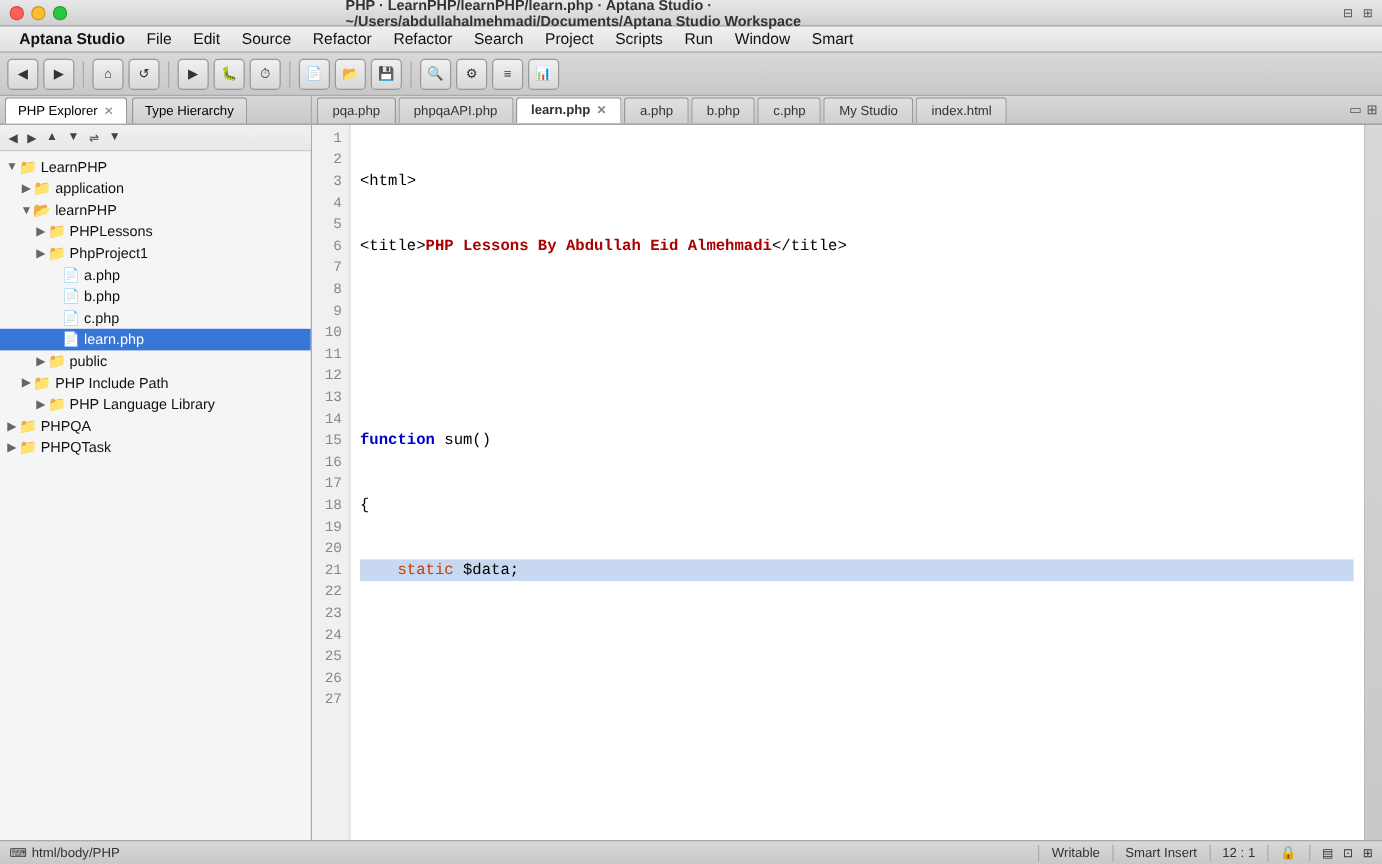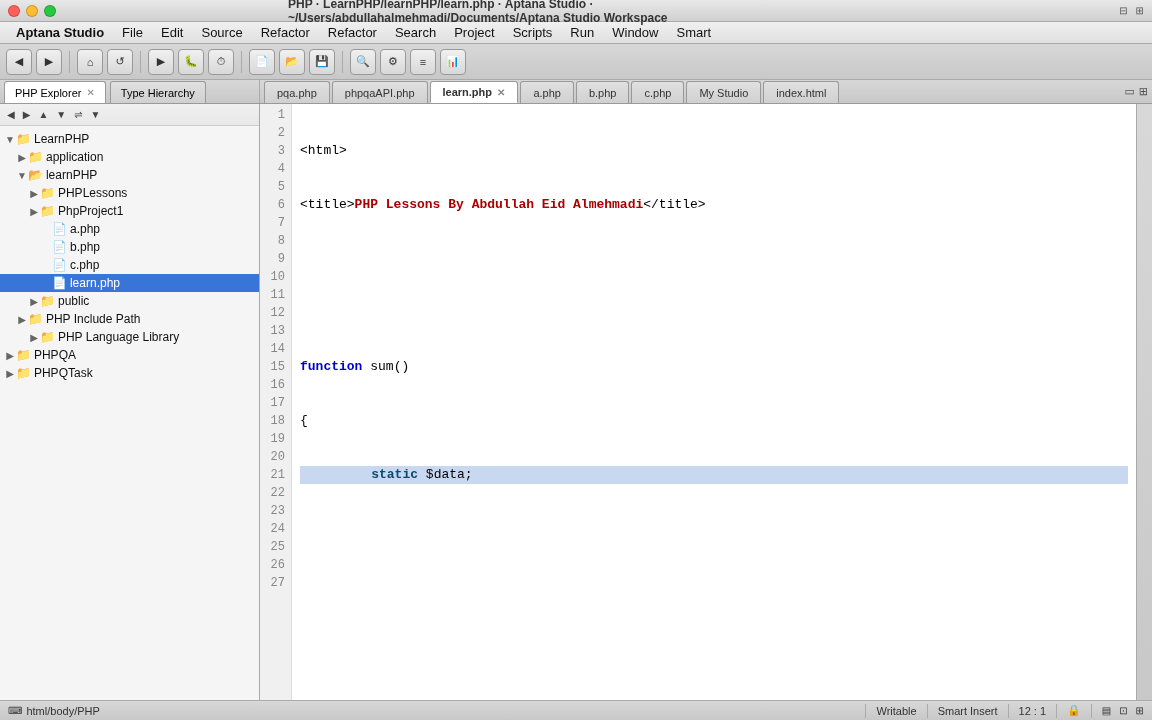--- a/index.html
+++ b/index.html
@@ -224,21 +224,21 @@
     .code-line {
       height: 18px;
       display: flex;
       align-items: center;
     }
     .code-line.highlighted {
       background: #c8d8f0;
     }
     .kw-php { color: #cc0000; }
     .kw-func { color: #0000cc; font-weight: bold; }
-    .kw-static { color: #0c4a6e; font-weight: bold; margin-left: 40px; }
+    .kw-static { color: #c2410c; font-weight: normal; }
     .kw-title { color: #aa0000; font-weight: bold; }
     .plain { color: #000; }
 
     
     .right-panel {
       width: 16px;
       background: linear-gradient(to bottom, #d8d8d8, #c8c8c8);
       border-left: 1px solid #aaa;
       flex-shrink: 0;
     }

